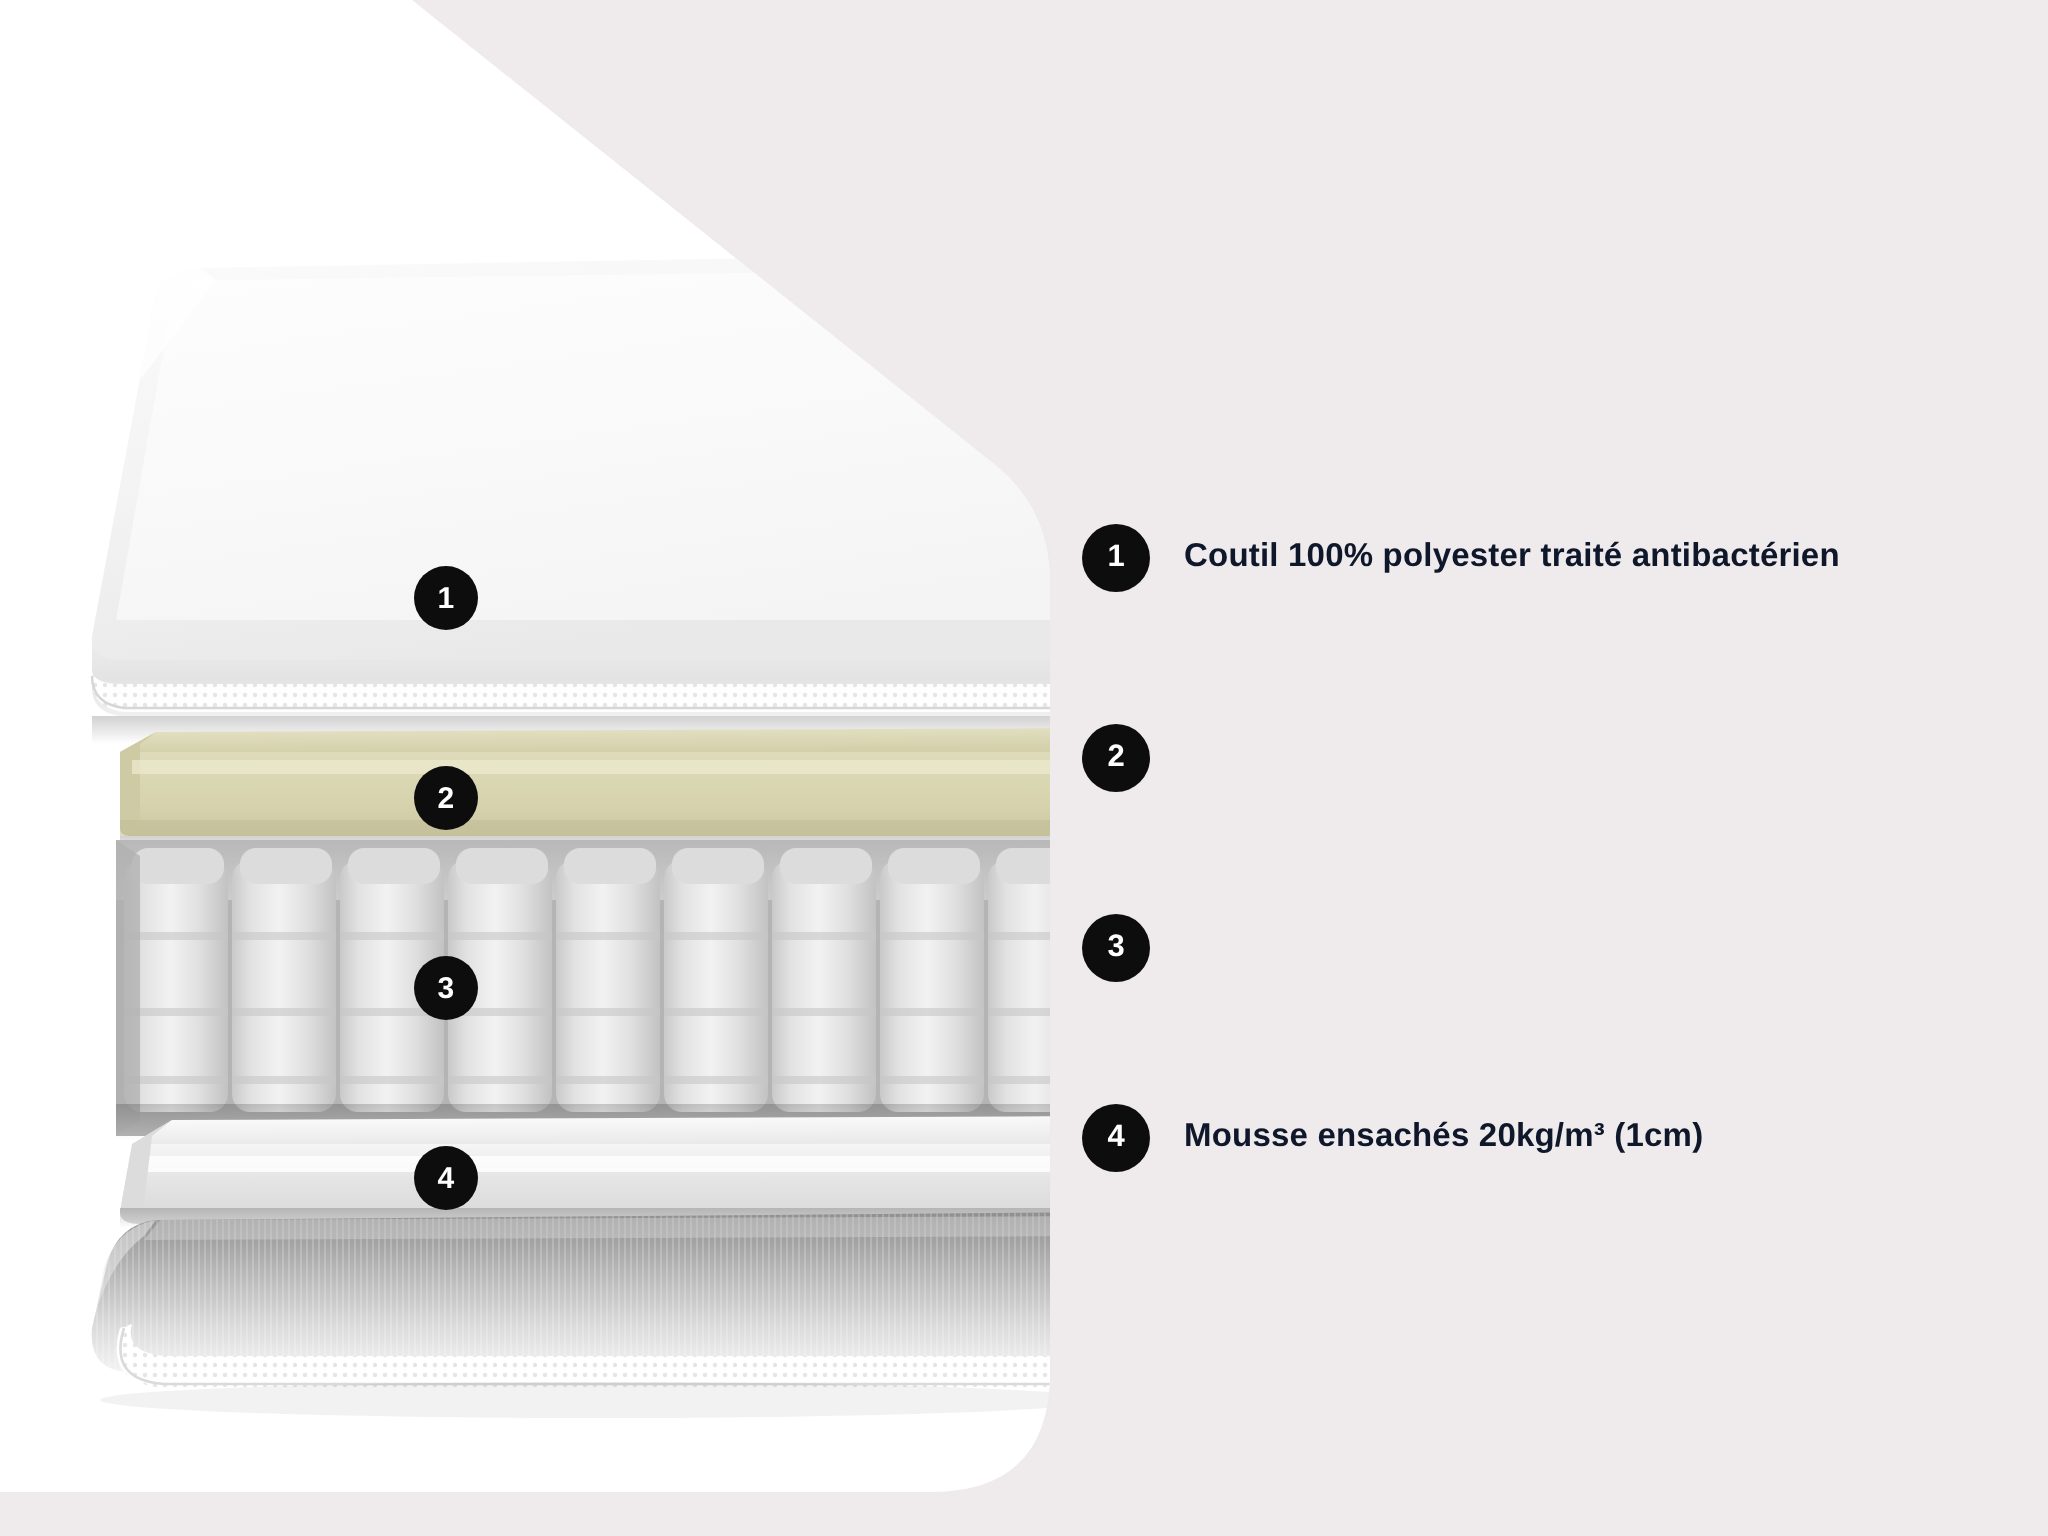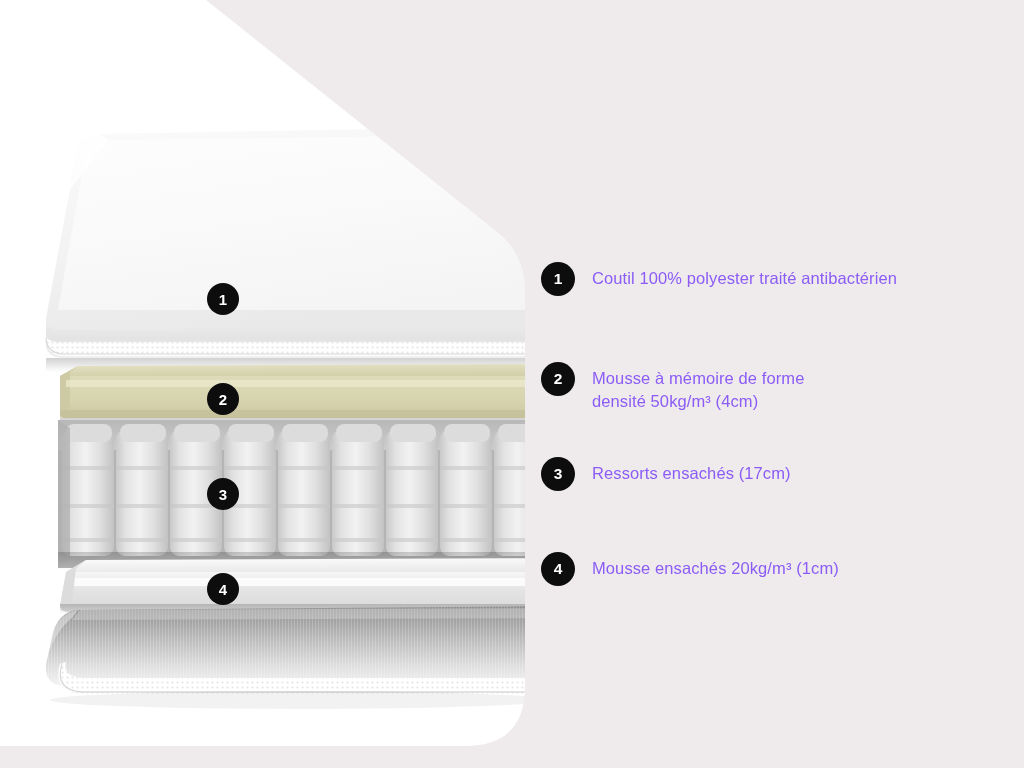--- a/index.html
+++ b/index.html
@@ -43,22 +43,22 @@
     position:absolute;left:0;display:flex;align-items:flex-start;
   }
   .legend-badge{
     flex:0 0 auto;width:34px;height:34px;border-radius:50%;
     background:#0d0d0d;color:#fff;
     display:flex;align-items:center;justify-content:center;
     font-size:15.5px;font-weight:600;line-height:1;
   }
   .legend-text{
     margin-left:17px;padding-top:5px;
-    color:#8b5cf6;font-size:16.5px;line-height:1.38;
-    font-weight:400;letter-spacing:.1px;white-space:pre-line;
+    color:#0f172a;font-size:16.5px;line-height:1.38;
+    font-weight:700;letter-spacing:.1px;white-space:pre-line;
   }
 </style>
 </head>
 <body>
 
 <div id="stage">
 
   <div class="panel">
     <svg class="panel-svg" width="530" height="746" viewBox="0 0 530 746">
       <path d="M0,0 L206,0 L497,232 Q525,254 525,292 L525,686 Q525,746 465,746 L0,746 Z" fill="#ffffff"></path>
@@ -287,29 +287,26 @@
       <div class="legend-badge">
         <span>1</span>
       </div>
       <div class="legend-text">Coutil 100% polyester traité antibactérien</div>
     </div>
 
     <div class="legend-row" style="top:100px;">
       <div class="legend-badge">
         <span>2</span>
       </div>
-      <div class="legend-text">Mousse à mémoire de forme
-densité 50kg/m³ (4cm)</div>
     </div>
 
     <div class="legend-row" style="top:195px;">
       <div class="legend-badge">
         <span>3</span>
       </div>
-      <div class="legend-text">Ressorts ensachés (17cm)</div>
     </div>
 
     <div class="legend-row" style="top:290px;">
       <div class="legend-badge">
         <span>4</span>
       </div>
       <div class="legend-text">Mousse ensachés 20kg/m³ (1cm)</div>
     </div>
 
   </div>

